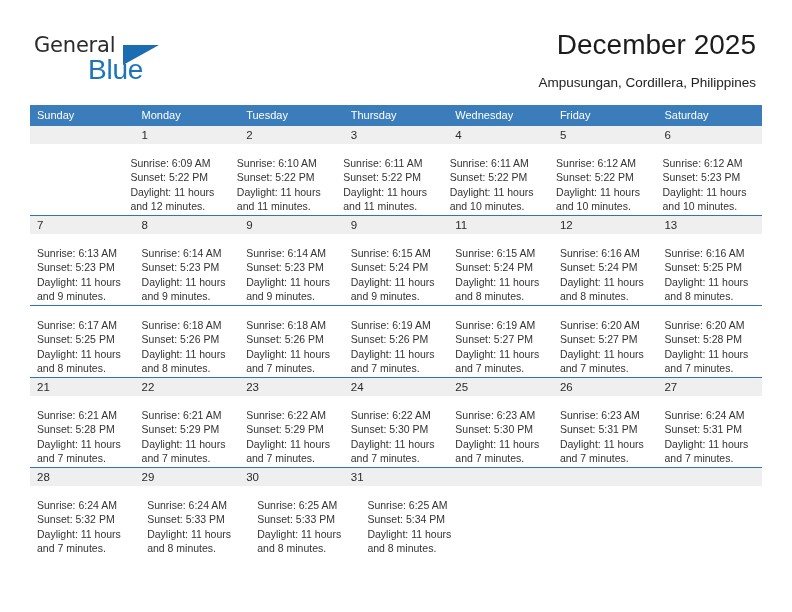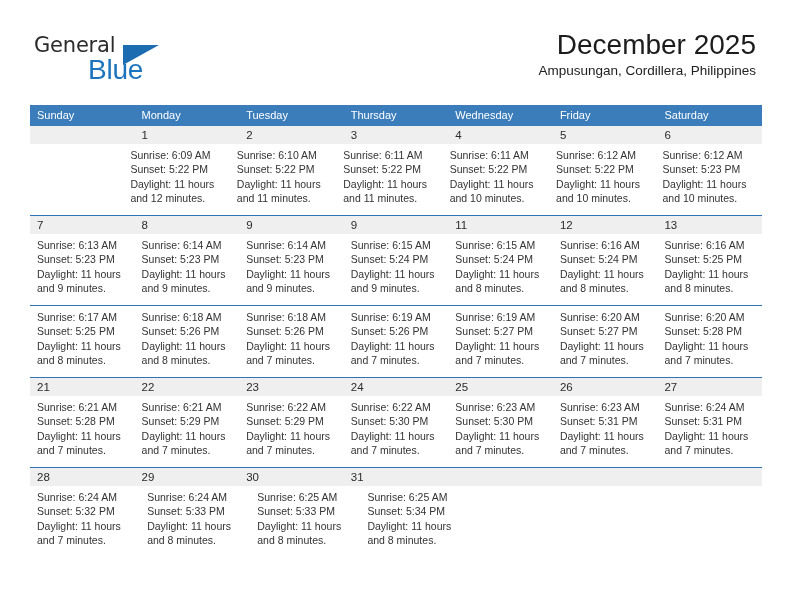--- a/index.html
+++ b/index.html
@@ -74,21 +74,21 @@
   }
   .cal-title {
     font-size: 28px;
     font-weight: normal;
     color: #1c1c1c;
     line-height: 34px;
     white-space: nowrap;
     font-family: "Liberation Sans", sans-serif;
   }
   .cal-subtitle {
-    margin-top: 0;
+    margin-top: 12px;
     font-size: 13.5px;
     color: #222222;
     line-height: 17px;
     white-space: nowrap;
     font-family: "Liberation Sans", sans-serif;
   }
 
   
   .calendar {
     position: absolute;
@@ -138,21 +138,21 @@
   }
 
   .week-details {
     display: flex;
     width: 732px;
     height: 71px;
     background: #ffffff;
   }
   .detail-cell {
     flex: 1 1 0;
-    padding: 4px 6px 0 7px;
+    padding: 12px 6px 0 7px;
     box-sizing: border-box;
   }
   .detail-line {
     font-size: 10.5px;
     line-height: 14.3px;
     color: #333333;
     white-space: nowrap;
     font-family: "Liberation Sans", sans-serif;
   }
   .empty-cell {

